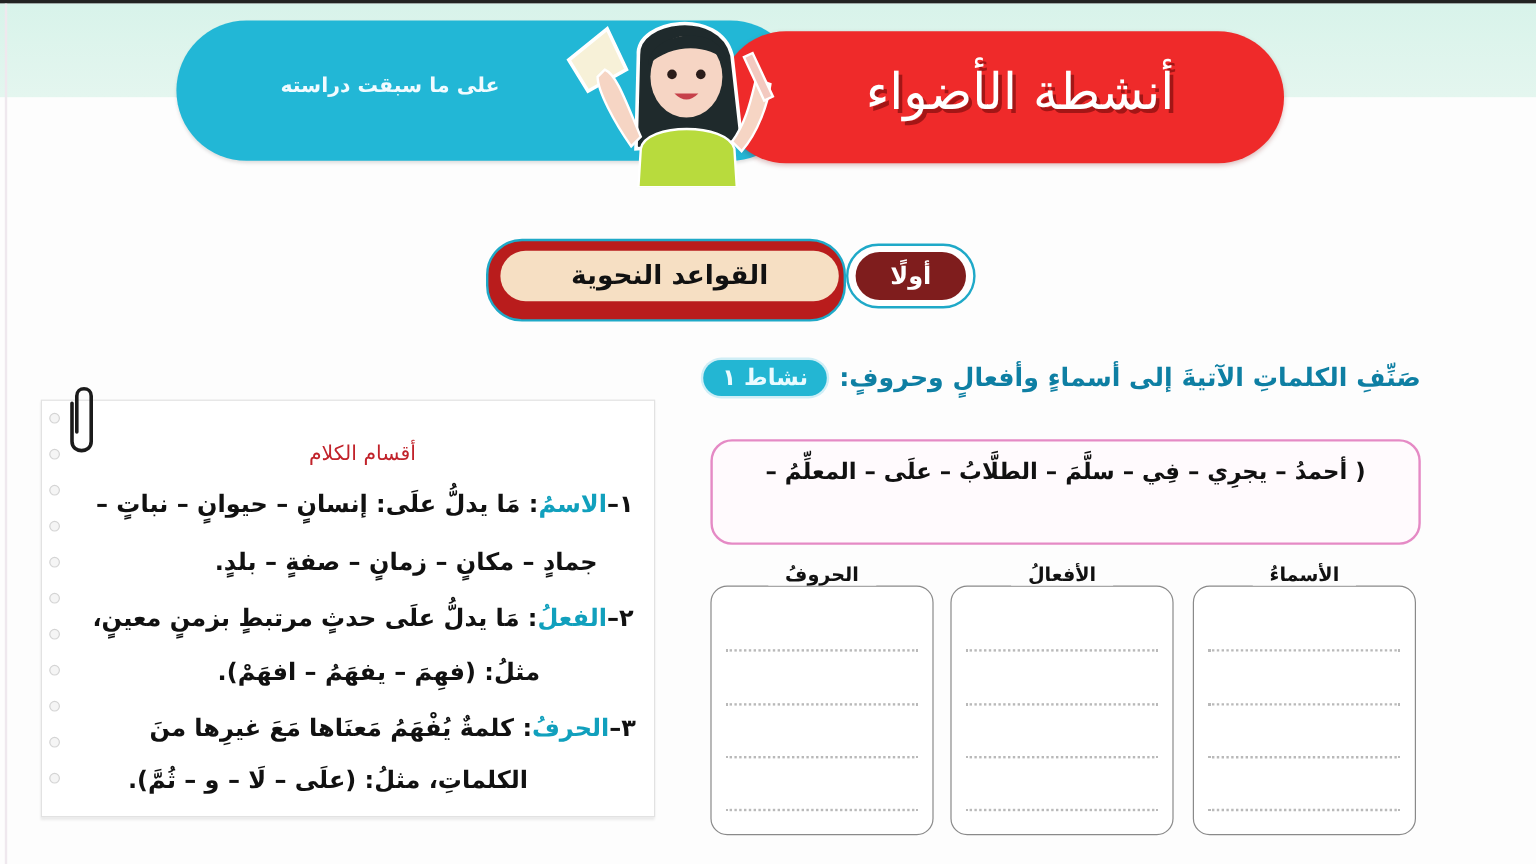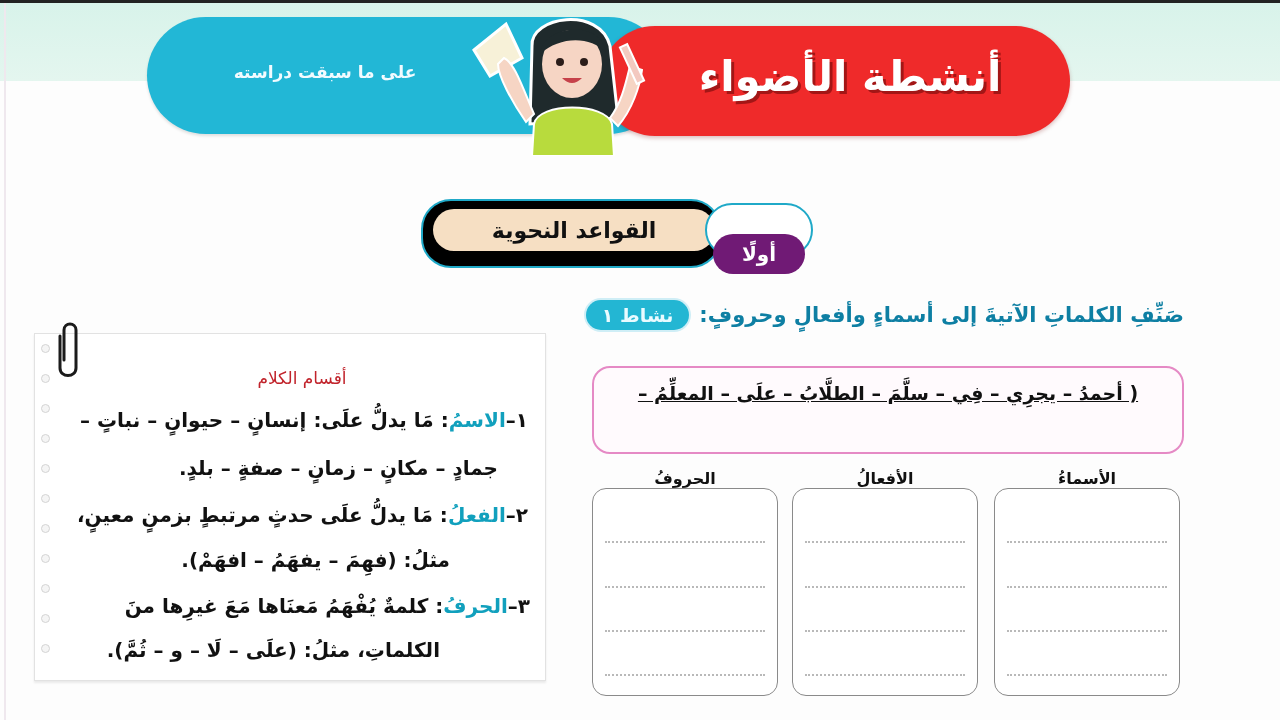--- a/index.html
+++ b/index.html
@@ -28,67 +28,67 @@
       color: #f1fbff; font-size: 17px; font-weight: bold; text-align: center;
       direction: rtl;
     }
     .banner-red {
       position: absolute; left: 600px; top: 26px; width: 470px; height: 110px;
       background: #ef2a2a; border-radius: 56px;
       box-shadow: 0 2px 4px rgba(120,0,0,0.25);
     }
     .banner-red-text {
       position: absolute; left: 670px; top: 52px; width: 360px;
-      color: #ffffff; font-size: 42px; font-weight: bold; text-align: center;
+      color: #ffffff; font-size: 42px; font-weight: normal; text-align: center;
       direction: rtl; text-shadow: 3px 3px 0 #a31616;
       letter-spacing: 1px;
     }
     .girl { position: absolute; left: 460px; top: 6px; width: 200px; height: 150px; }
 
     
     .section-title-wrap { position: absolute; left: 405px; top: 197px; width: 410px; height: 64px; }
     .section-pill {
-      position: absolute; left: 16px; top: 2px; width: 300px; height: 69px;
-      border: 2px solid #1fa9c8; border-radius: 30px; background: #000000;
+      position: absolute; left: 0; top: 2px; width: 300px; height: 69px;
+      border: 2px solid #1fa9c8; border-radius: 30px; background: #b91c1c;
     }
     .section-pill-inner {
       position: absolute; left: 10px; top: 8px; width: 282px; height: 42px;
       background: #f6dfc3; border-radius: 22px;
       display: flex; align-items: center; justify-content: center;
       font-size: 22px; font-weight: bold; direction: rtl; color: #111;
     }
     .section-num {
       position: absolute; left: 300px; top: 6px; width: 108px; height: 54px;
       border: 2px solid #1fa9c8; border-radius: 28px; background: #fff;
     }
     .section-num-inner {
       position: absolute; left: 6px; top: 5px; width: 92px; height: 40px;
-      background: #701a75; border-radius: 22px;
+      background: #7f1d1d; border-radius: 22px;
       display: flex; align-items: center; justify-content: center;
-      color: #fff; font-size: 20px; font-weight: bold; direction: rtl; margin-top: 24px;
+      color: #fff; font-size: 20px; font-weight: bold; direction: rtl;
     }
 
     
     .activity-row {
       position: absolute; right: 96px; top: 300px;
       display: flex; flex-direction: row-reverse; align-items: center; gap: 10px;
       direction: rtl;
     }
     .activity-badge {
       background: #23b6d3; color: #e9fbff; border-radius: 18px;
       padding: 4px 16px; font-size: 19px; font-weight: bold;
       box-shadow: 0 0 0 2px #cfeef6;
     }
     .activity-instruction { color: #0e7fa3; font-size: 21px; font-weight: bold; }
 
     .word-box {
       position: absolute; left: 592px; top: 366px; width: 592px; height: 88px;
       border: 2px solid #e58ac5; border-radius: 18px; background: #fffafd;
       direction: rtl; text-align: center; padding: 6px 10px;
-      font-size: 19px; font-weight: bold; line-height: 38px; color: #111; text-decoration: underline;
+      font-size: 19px; font-weight: bold; line-height: 38px; color: #111;
     }
 
     .columns { position: absolute; left: 590px; top: 476px; width: 596px; height: 222px; }
     .col {
       position: absolute; top: 12px; width: 186px; height: 208px;
       border: 1.5px solid #8a8a8a; border-radius: 14px; background: #fff;
     }
     .col-title {
       position: absolute; top: -20px; left: 50%; transform: translateX(-50%);
       background: #fdfdfd; padding: 0 14px; font-size: 16px; font-weight: bold;

